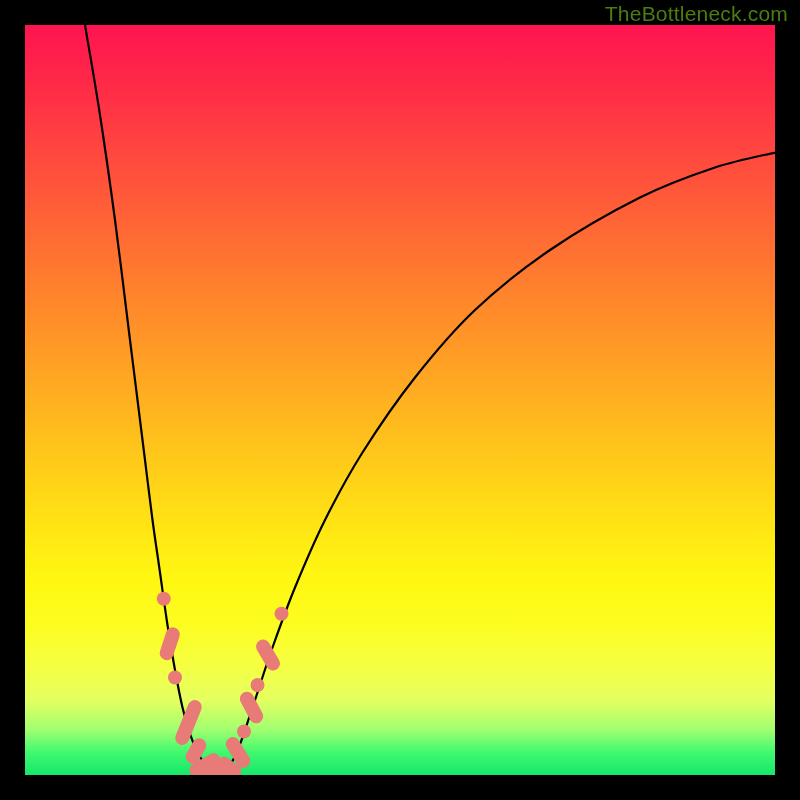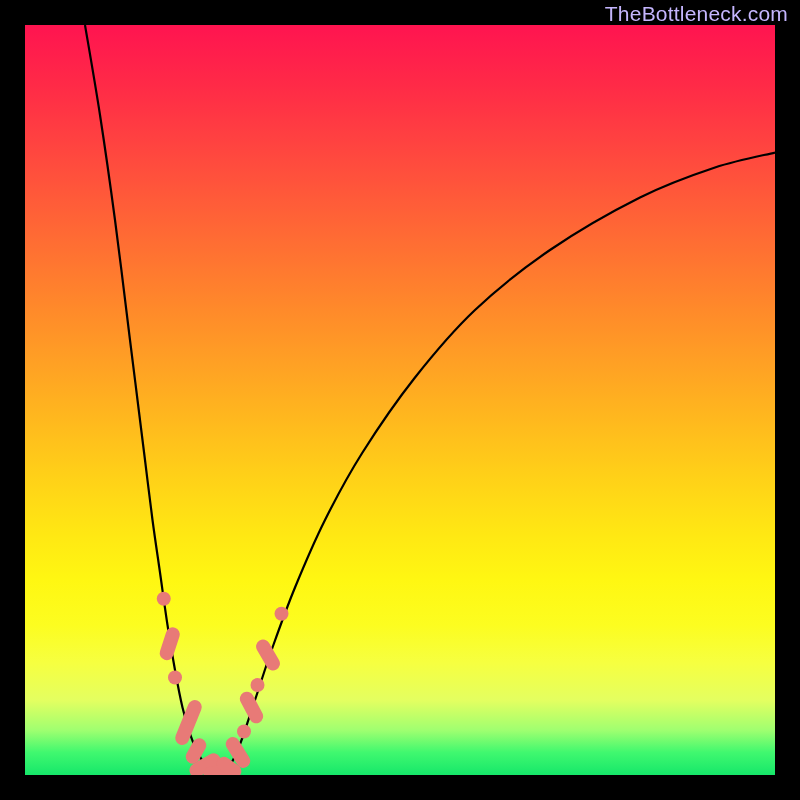--- a/index.html
+++ b/index.html
@@ -40,21 +40,21 @@
       #e4ff60 90%,
       #a0ff70 94%,
       #40f86f 97%,
       #16e76a 100%
     );
   }
   .watermark {
     position: absolute;
     top: 2px;
     right: 12px;
-    color: #c4b5fd;
+    color: #4d7c0f;
     font-size: 21px;
     font-weight: 400;
     letter-spacing: 0.2px;
     user-select: none;
   }
   svg.curves {
     position: absolute;
     left: 0; top: 0;
     width: 750px;
     height: 750px;

